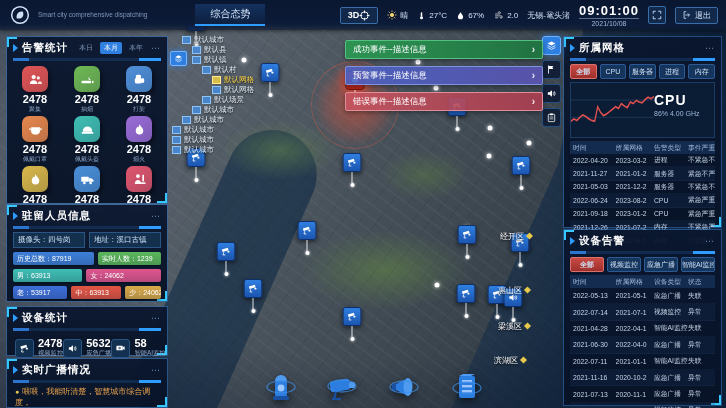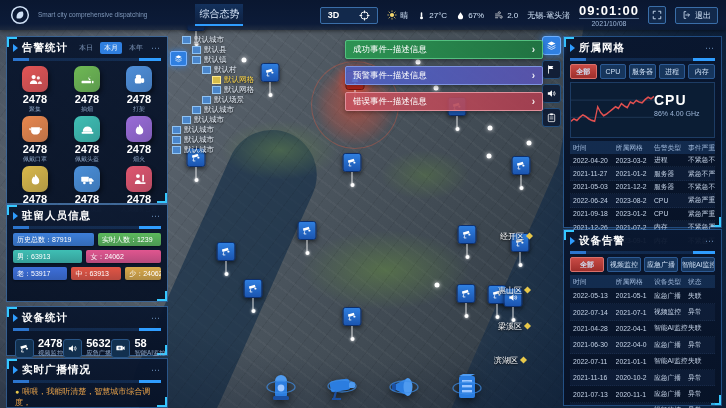--- a/index.html
+++ b/index.html
@@ -26,25 +26,25 @@
        background:radial-gradient(ellipse at center,rgba(88,118,70,.55),transparent 70%)}
   .map .tint{position:absolute;inset:0;background:radial-gradient(ellipse at 50% 45%,transparent 55%,rgba(8,20,42,.55) 100%)}
   
   .header{position:absolute;left:0;top:0;width:726px;height:30px;z-index:40;
        background:linear-gradient(180deg,#0a1730 0%,#0c1b38 80%,rgba(10,23,48,.7) 100%);
        display:flex;align-items:center;box-shadow:0 1px 4px rgba(0,0,0,.5)}
   .logo{width:20px;height:20px;margin:0 8px 0 10px}
   .title-wrap{line-height:1}
   .app-title{font-size:15px;font-weight:bold;color:#eaf3ff;letter-spacing:2px}
   .app-sub{font-size:6.5px;color:#7e96b8;margin-top:1px}
-  .main-tab{margin-left:48px;font-size:10px;color:#d9e7fa;padding:3px 4px;
+  .main-tab{margin-left:48px;font-size:10px;color:#d9e7fa;padding:3px 15px;
        background:linear-gradient(180deg,rgba(47,127,224,.25),rgba(47,127,224,.05));
        border-bottom:2px solid #2f9dff}
   .hright{margin-left:auto;display:flex;align-items:center;gap:9px;padding-right:8px}
-  .btn3d{display:flex;align-items:center;gap:20px;border:1px solid #3a6ea8;background:rgba(20,45,80,.85);
+  .btn3d{display:flex;align-items:center;gap:0;border:1px solid #3a6ea8;background:rgba(20,45,80,.85);
        color:#fff;font-size:9px;font-weight:bold;padding:2px 7px;border-radius:2px}
   .wx{display:flex;align-items:center;gap:3px;color:#cfe0f5;font-size:8px;white-space:nowrap}
   .wx svg{display:block}
   .loc{color:#cfe0f5;font-size:8px;white-space:nowrap}
   .clock{text-align:center;line-height:1}
   .clock .t{font-size:13px;font-weight:bold;color:#fff;letter-spacing:1px;
        border-bottom:1px solid rgba(150,180,220,.55);padding-bottom:1px}
   .clock .d{font-size:7px;color:#9db6d8;margin-top:1px}
   .sq-btn{width:16px;height:16px;border:1px solid #3a6ea8;background:rgba(20,45,80,.85);
        display:flex;align-items:center;justify-content:center;border-radius:2px}
@@ -662,20 +662,24 @@
     </div>
 </div>
 
 <div class="panel" style="left:6px;top:204px;width:160px;height:96px">
   <div class="p-head">
     <div class="p-arrow"></div>
     <div class="p-title">驻留人员信息</div>
     <div class="p-more">⋯</div>
   </div>
   <div class="p-line"></div>
+  <div class="kv-row">
+    <div class="kv">摄像头：四号岗</div>
+    <div class="kv">地址：溪口古镇</div>
+  </div>
   <div id="person-bars">
       <div class="bar-row">
         <div class="bar" style="flex:57;background:linear-gradient(180deg,#3d7fd9,#3d7fd9cc)">历史总数：87919</div>
         <div class="bar" style="flex:43;background:linear-gradient(180deg,#5cb85c,#5cb85ccc)">实时人数：1239</div>
       </div>
       <div class="bar-row">
         <div class="bar" style="flex:48;background:linear-gradient(180deg,#3fbfb4,#3fbfb4cc)">男：63913</div>
         <div class="bar" style="flex:52;background:linear-gradient(180deg,#e0568f,#e0568fcc)">女：24062</div>
       </div>
       <div class="bar-row">

